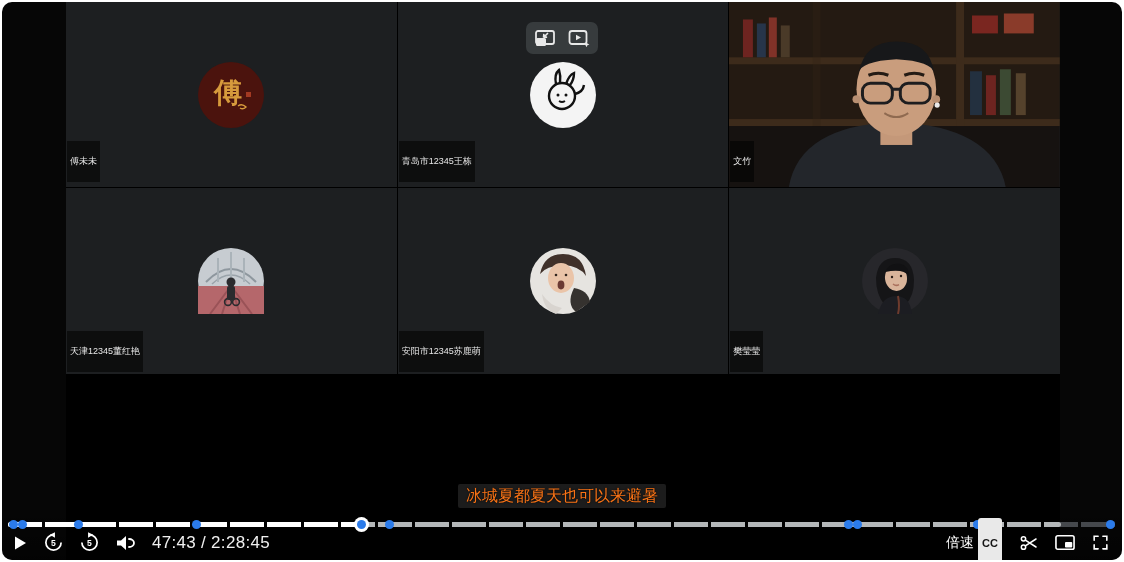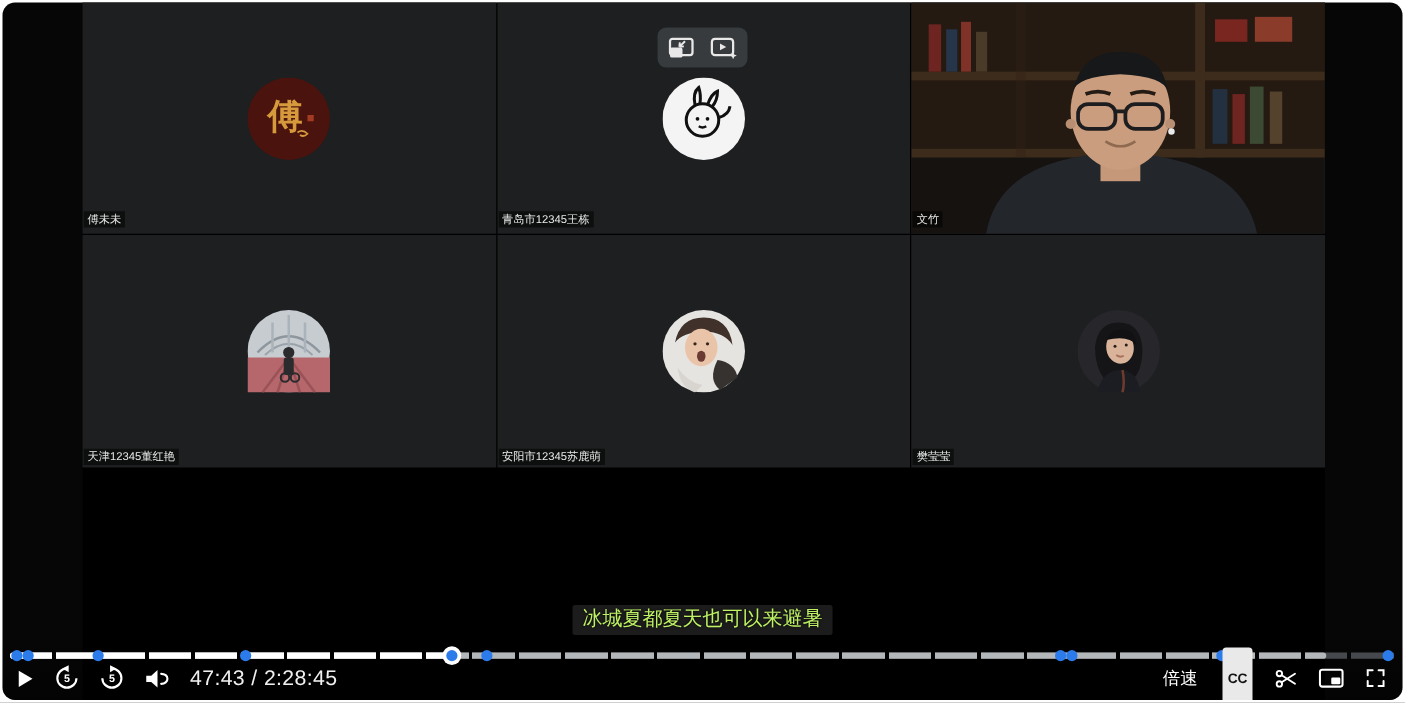--- a/index.html
+++ b/index.html
@@ -10,32 +10,32 @@
 
   
   .conference { position:absolute; left:64px; top:0; width:994px; height:100%;
     display:grid; grid-template-columns:repeat(3,1fr); grid-template-rows:repeat(3,1fr);
     gap:1px; background:#000; }
   .cell { position:relative; background:#1d1f21; overflow:hidden; }
   .cell.selected::after { content:""; position:absolute; inset:1px; border:1px solid #68a868; pointer-events:none; }
   .avatar { position:absolute; left:50%; top:50%; width:66px; height:66px; margin:-33px 0 0 -33px; }
   .livefeed { position:absolute; inset:0; width:100%; height:100%; }
   .plabel { position:absolute; left:1px; bottom:5px; background:rgba(0,0,0,.55); color:#e8e8e8;
-    font-size:9px; line-height:11px; padding:1px 3px; white-space:nowrap; }
+    font-size:9px; line-height:11px; padding:15px 3px; white-space:nowrap; }
   .cell-last .plabel { bottom:2px; }
 
   
   .top-toolbar { position:absolute; left:50%; top:20px; transform:translateX(-50%);
     background:rgba(58,62,64,.92); border-radius:7px; padding:5px 7px; display:flex; gap:10px; z-index:6; }
   .tt-btn { width:24px; height:22px; display:flex; align-items:center; justify-content:center;
     background:transparent; border:none; cursor:pointer; }
 
   
   .caption { position:absolute; left:50%; bottom:52px; transform:translateX(-50%);
-    background:rgba(34,34,34,.82); color:#bef264; font-size:16px; line-height:22px;
+    background:rgba(34,34,34,.82); color:#f97316; font-size:16px; line-height:22px;
     padding:1px 8px; border-radius:2px; white-space:nowrap; z-index:5;
     text-shadow:0 0 2px #000; }
 
   
   .bottom-shade { position:absolute; left:0; right:0; bottom:0; height:52px;
     background:linear-gradient(to bottom, rgba(0,0,0,0), rgba(0,0,0,.45)); z-index:3; }
   .progress { position:absolute; left:6px; right:6px; bottom:33px; height:5px; z-index:7; cursor:pointer; }
   .trk { position:absolute; inset:0; border-radius:3px; }
   .trk-dark  { background:repeating-linear-gradient(90deg,#45484c 0 34px,rgba(0,0,0,0) 34px 37px); }
   .trk-gray  { background:repeating-linear-gradient(90deg,#b4b7b9 0 34px,rgba(0,0,0,0) 34px 37px); }
@@ -46,21 +46,21 @@
     border-radius:50%; background:#fff; cursor:grab; }
   .playhead::after { content:""; position:absolute; left:3px; top:3px; width:9px; height:9px;
     border-radius:50%; background:#2b7bea; }
 
   .controls { position:absolute; left:0; right:0; bottom:0; height:33px; display:flex;
     align-items:center; padding:0 12px 2px 10px; z-index:8; color:#fff; }
   .ctl-btn { background:transparent; border:none; cursor:pointer; display:flex; align-items:center;
     justify-content:center; padding:0; margin-right:15px; color:#fff; }
   .time { font-size:17px; color:#f0f0f0; letter-spacing:.3px; margin-left:2px; }
   .spacer { flex:1; }
-  .speed { font-size:14px; color:#fff; margin-right:20px; background:transparent; border:none; cursor:pointer; }
+  .speed { font-size:14px; color:#fff; margin-right:4px; background:transparent; border:none; cursor:pointer; }
   .cc-badge { font-size:11px; font-weight:bold; color:#141414; background:#e9e9e9;
     border-radius:3px; padding:19px 4px; border:none; cursor:pointer; margin-right:16px; }
   .ctl-btn:last-child { margin-right:0; }
   svg { display:block; }
 </style>
 </head>
 <body>
 
 <div class="stage">
   <div class="video">

